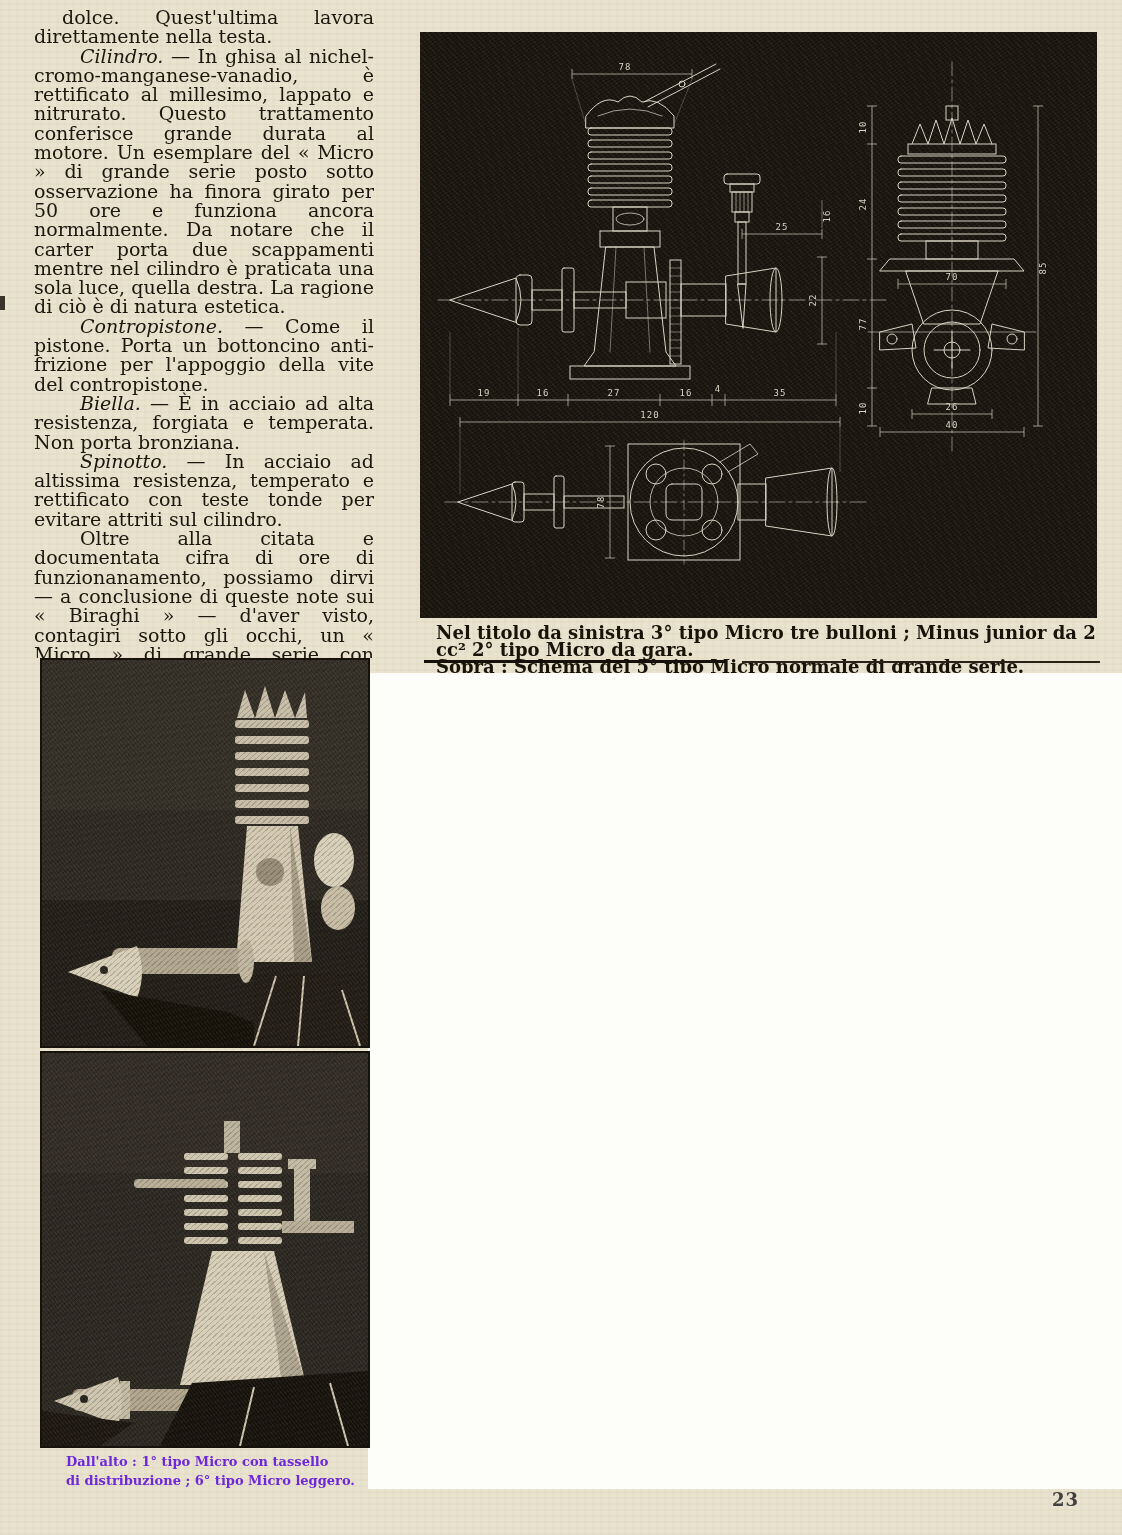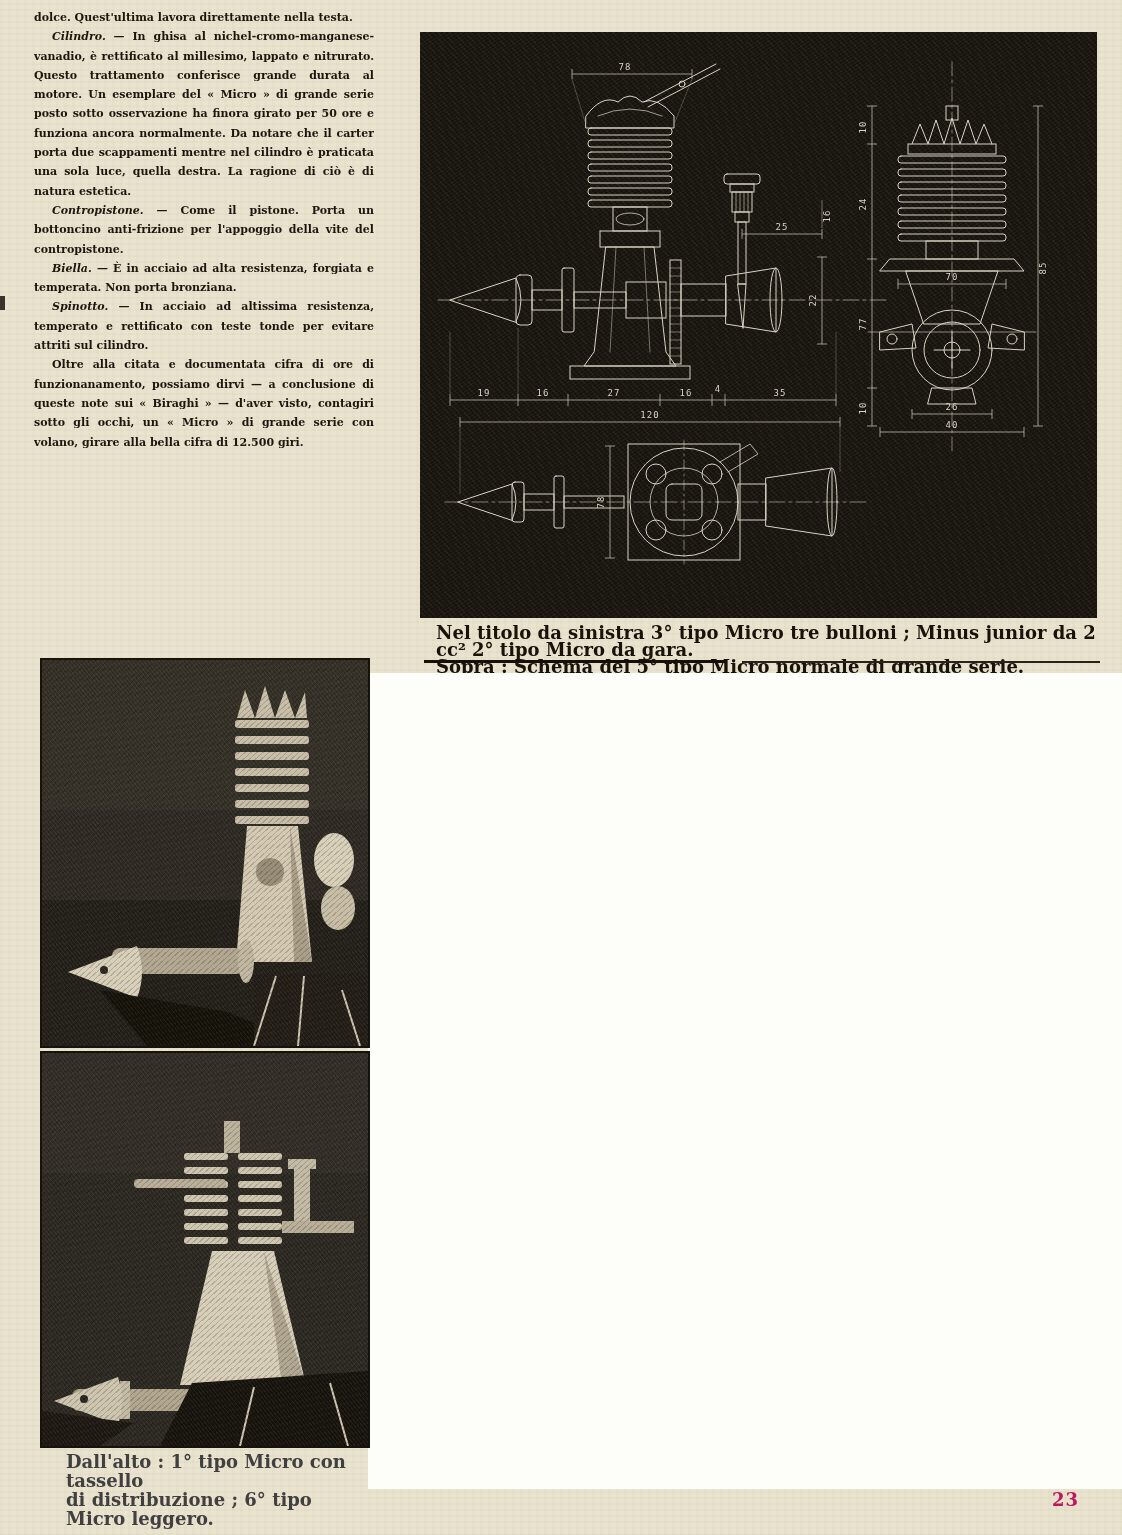--- a/index.html
+++ b/index.html
@@ -8,25 +8,25 @@
     background:#e9e3cf;
     background-image:
       repeating-linear-gradient(0deg, rgba(140,115,70,.035) 0 2px, rgba(0,0,0,0) 2px 6px),
       repeating-linear-gradient(90deg, rgba(120,100,60,.025) 0 3px, rgba(0,0,0,0) 3px 8px);
     font-family:"DejaVu Serif", serif;
     color:#1c160e;
   }
   
   .text-col{
     position:absolute;left:34px;top:8px;width:340px;height:650px;overflow:hidden;
-    font-size:11px;line-height:19.3px;text-align:justify;font-weight:bold;
+    font-size:19px;line-height:19.3px;text-align:justify;font-weight:normal;
   }
   .text-col p{margin:0;}
   .text-col p.indent{text-indent:18px;}
-  .lead{font-style:italic;}
+  .lead{font-style:italic;margin-left:28px;}
   
   .diagram{position:absolute;left:420px;top:32px;width:677px;height:586px;background:#17130d;}
   .diagram svg{position:absolute;left:0;top:0;}
   .diagram::after{
     content:"";position:absolute;left:0;top:0;right:0;bottom:0;pointer-events:none;
     background-image:
       repeating-linear-gradient(47deg, rgba(235,225,200,.055) 0 1px, rgba(0,0,0,0) 1px 4px),
       repeating-linear-gradient(-31deg, rgba(235,225,200,.04) 0 1px, rgba(0,0,0,0) 1px 3px);
   }
   .caption{position:absolute;left:436px;top:624px;width:662px;
@@ -41,23 +41,23 @@
   .photo1{height:386px;}
   .photo2{height:393px;margin-top:3px;}
   .photo svg{display:block;}
   .photo::after{
     content:"";position:absolute;left:0;top:0;right:0;bottom:0;pointer-events:none;
     background-image:
       repeating-linear-gradient(51deg, rgba(220,205,175,.07) 0 1px, rgba(0,0,0,0) 1px 3px),
       repeating-linear-gradient(-42deg, rgba(0,0,0,.18) 0 1px, rgba(0,0,0,0) 1px 4px);
   }
   .photo-caption{position:absolute;left:66px;top:1452px;width:304px;
-    font-weight:bold;font-size:18px;line-height:19px;color:#404040;}
+    font-weight:bold;font-size:13px;line-height:19px;color:#6d28d9;}
   .page-num{position:absolute;left:1052px;top:1489px;font-size:18px;font-weight:bold;
-    color:#be185d;letter-spacing:1px;}
+    color:#404040;letter-spacing:1px;}
   .artifact{position:absolute;left:0;top:296px;width:5px;height:14px;background:#3a332a;}
   
   text.dim{font-family:"DejaVu Sans Mono", monospace;font-size:9px;fill:#d9d3c3;
     letter-spacing:1px;text-anchor:middle;font-weight:normal;}
 </style>
 </head>
 <body>
 
 <div class="text-col">
   <p><i class="lead"></i><span>dolce. Quest'ultima lavora direttamente nella testa.</span></p>

